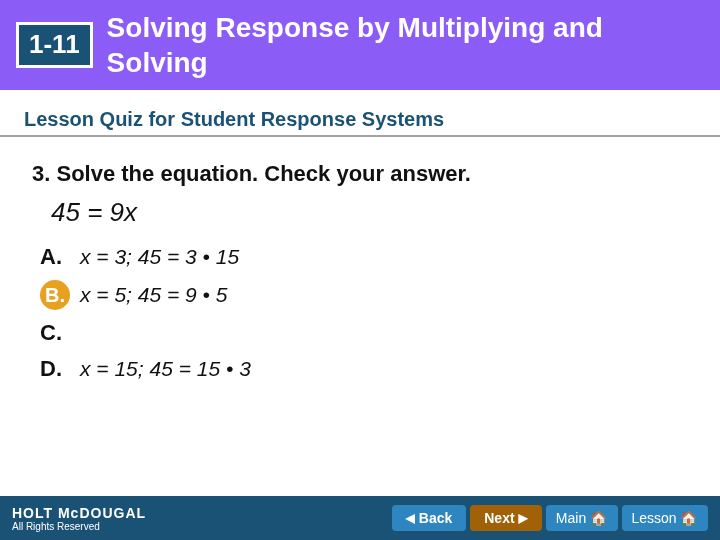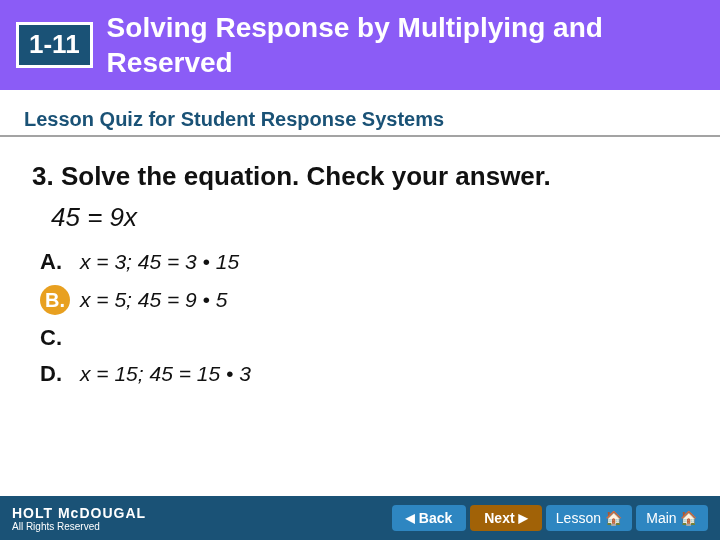--- a/index.html
+++ b/index.html
@@ -51,21 +51,21 @@
       border-bottom: 2px solid #a3a3a3;
       margin-bottom: 10px;
     }
 
     
     .content {
       padding: 14px 32px 10px 32px;
     }
 
     .question {
-      font-size: 26px;
+      font-size: 22px;
       font-weight: bold;
       color: #111;
       margin-bottom: 10px;
     }
 
     .equation {
       font-size: 26px;
       font-style: italic;
       color: #111;
       margin-left: 19px;
@@ -183,21 +183,21 @@
   </style>
 </head>
 <body>
 
 <div class="header">
   <div class="header-badge">
     <span>1-11</span>
   </div>
   <div class="header-title">
     <span>Solving Response by Multiplying and</span><br>
-    <span>Reserved</span>
+    <span>Solving</span>
   </div>
 </div>
 
 <div class="lesson-subtitle">
   <span>Lesson Quiz for Student Response Systems</span>
 </div>
 
 <div class="content">
   <div class="question">
     <span>3.</span> <span>Solve the equation. Check your answer.</span>
@@ -244,21 +244,21 @@
   <div class="footer-buttons">
     <button class="footer-btn">
       <span class="arrow">◀</span>
       <span>Back</span>
     </button>
     <button class="footer-btn active">
       <span>Next</span>
       <span class="arrow">▶</span>
     </button>
     <button class="footer-btn-icon">
+      <span>Main</span>
+      <span>🏠</span>
+    </button>
+    <button class="footer-btn-icon">
       <span>Lesson</span>
       <span>🏠</span>
     </button>
-    <button class="footer-btn-icon">
-      <span>Main</span>
-      <span>🏠</span>
-    </button>
   </div>
 </div>
 
 </body></html>

